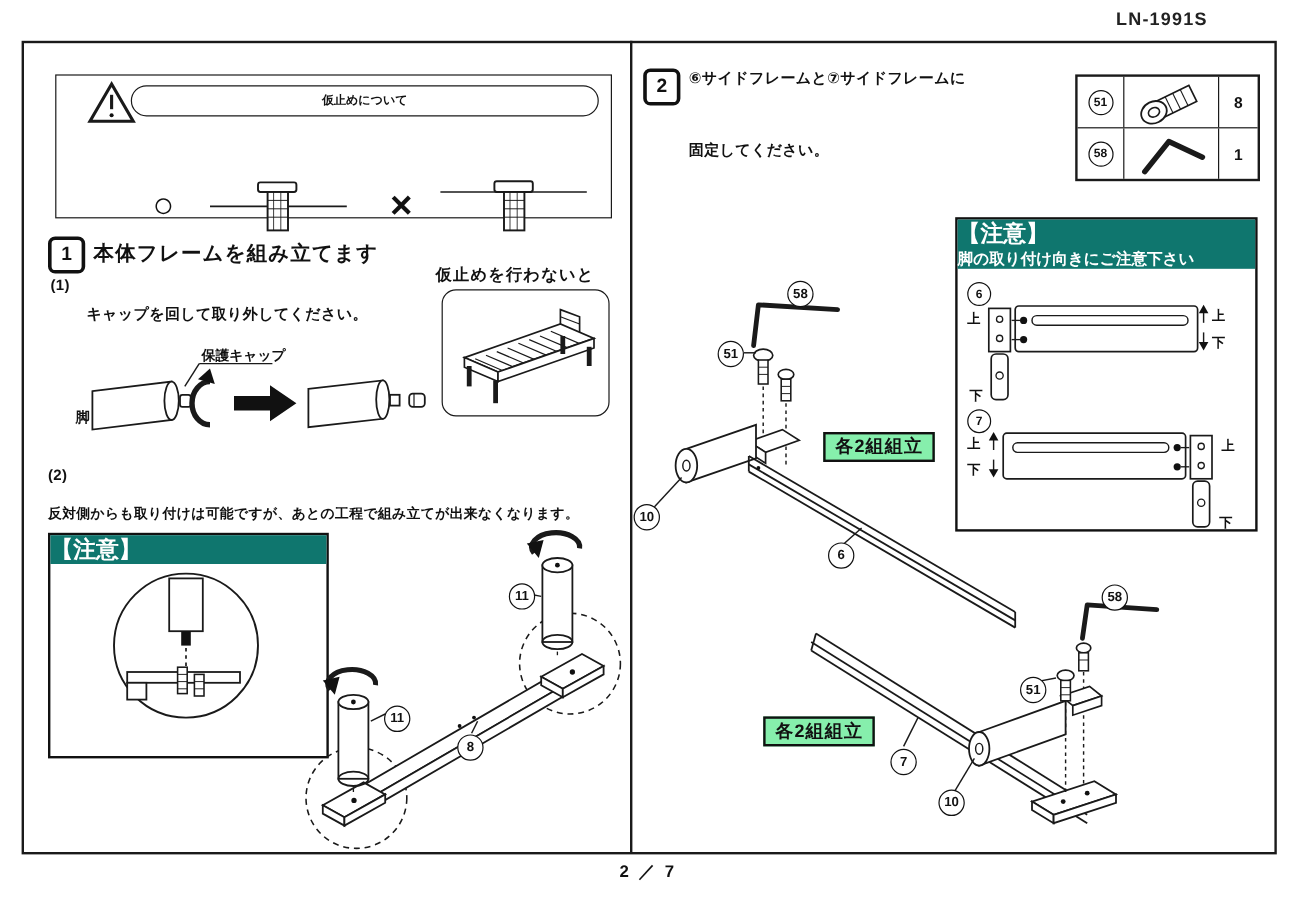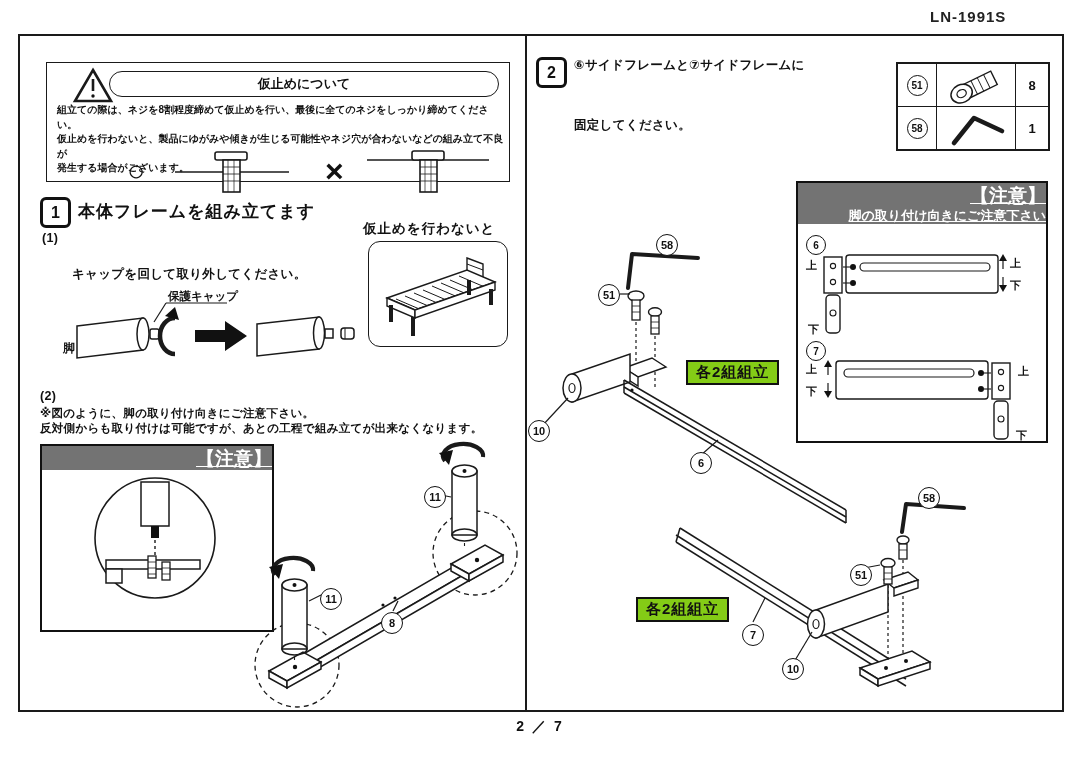--- a/index.html
+++ b/index.html
@@ -8,59 +8,59 @@
   .abs{position:absolute;}
   .border-frame{left:18px;top:34px;width:1042px;height:674px;border:2.5px solid #1a1a1a;}
   .divider{left:525px;top:34px;width:2px;height:676px;background:#1a1a1a;}
   .model{left:930px;top:8px;width:130px;font-size:15px;font-weight:bold;letter-spacing:1px;color:#222;}
   .footer{left:440px;top:718px;width:200px;text-align:center;font-size:14px;font-weight:bold;letter-spacing:2px;}
 
   
   .warnbox{left:46px;top:62px;width:462px;height:118px;border:1.8px solid #1a1a1a;}
   .warn-banner{position:absolute;left:62px;top:8px;right:10px;height:24px;border:1.6px solid #1a1a1a;
                border-radius:13px;display:flex;align-items:center;justify-content:center;
-               font-size:13px;font-weight:bold;}
+               font-size:10px;font-weight:bold;}
   .warn-body{position:absolute;left:10px;top:40px;width:448px;font-size:10px;font-weight:600;line-height:14.5px;}
 
   
   .stepnum{width:25px;height:25px;border:3px solid #111;border-radius:6px;display:flex;
            align-items:center;justify-content:center;font-size:16px;font-weight:bold;background:#fff;}
   .step-title{font-size:17px;font-weight:bold;letter-spacing:1px;}
   .body-txt{font-size:12.5px;font-weight:600;letter-spacing:0.3px;white-space:nowrap;}
   .body-txt.sm{font-size:11.5px;}
 
   
   .process-label{font-size:13.5px;font-weight:bold;letter-spacing:1px;}
   .process-box{left:368px;top:241px;width:138px;height:104px;border:1.6px solid #1a1a1a;border-radius:12px;
                display:flex;align-items:center;justify-content:center;}
 
   
   .caution{border:2px solid #111;background:#fff;}
-  .caution-head{background:#737373;color:#fff;text-align:right;padding-top:2px;text-decoration:underline;}
+  .caution-head{background:#0f766e;color:#fff;text-align:left;padding-top:2px;}
   .caution-title{font-size:19px;font-weight:bold;line-height:22px;}
   .caution-sub{font-size:13px;font-weight:bold;line-height:17px;}
 
   
   .circ{position:absolute;width:20px;height:20px;border:1.7px solid #111;border-radius:50%;
         background:#fff;display:flex;align-items:center;justify-content:center;
         font-size:11px;font-weight:bold;z-index:5;}
   .circ.sm{width:18px;height:18px;font-size:10px;}
   .circ-s{width:19px;height:19px;border:1.6px solid #111;border-radius:50%;background:#fff;
           display:flex;align-items:center;justify-content:center;font-size:10px;font-weight:bold;}
 
   
   .parts{left:896px;top:62px;width:150px;border:2px solid #1a1a1a;}
   .parts-row{display:flex;height:42px;}
   .parts-row + .parts-row{border-top:1.6px solid #1a1a1a;}
   .pc-id{width:38px;display:flex;align-items:center;justify-content:center;}
   .pc-icon{width:78px;border-left:1.4px solid #1a1a1a;border-right:1.4px solid #1a1a1a;
            display:flex;align-items:center;justify-content:center;}
   .pc-qty{flex:1;display:flex;align-items:center;justify-content:center;font-size:13px;font-weight:bold;}
 
-  .notebox{position:absolute;border:2px solid #111;background:#84cc16;padding:1px 8px;
+  .notebox{position:absolute;border:2px solid #111;background:#86efac;padding:1px 8px;
            font-size:15px;font-weight:bold;letter-spacing:1px;z-index:4;}
 
   svg{overflow:visible;}
   svg text{font-family:"Liberation Sans","DejaVu Sans",sans-serif;font-weight:bold;fill:#111;}
   .ln{stroke:#1a1a1a;fill:none;}
   .fw{stroke:#1a1a1a;fill:#fff;}
 </style>
 </head>
 <body>
 
@@ -71,25 +71,20 @@
   <div class="abs divider"></div>
   <div class="abs footer">2 ／ 7</div>
 
   <div class="abs warnbox">
     <svg class="abs" style="left:26px;top:5px;" width="40" height="36" viewBox="0 0 40 36">
       <polygon class="fw" points="20,2 38,33 2,33" stroke-width="2.6"></polygon>
       <line class="ln" x1="20" y1="11" x2="20" y2="23" stroke-width="2.6"></line>
       <circle cx="20" cy="28" r="1.7" fill="#111"></circle>
     </svg>
     <div class="warn-banner">仮止めについて</div>
-    <div class="warn-body">
-      <div>組立ての際は、ネジを8割程度締めて仮止めを行い、最後に全てのネジをしっかり締めてください。</div>
-      <div>仮止めを行わないと、製品にゆがみや傾きが生じる可能性やネジ穴が合わないなどの組み立て不良が</div>
-      <div>発生する場合がございます。</div>
-    </div>
     <svg class="abs" style="left:10px;top:86px;" width="440" height="46" viewBox="0 0 440 46">
       <text x="70" y="32" font-size="30">○</text>
 
       <line class="ln" x1="118" y1="23" x2="232" y2="23" stroke-width="1.4"></line>
       <rect class="fw" x="158" y="3" width="32" height="8" rx="2" stroke-width="1.6"></rect>
       <rect class="fw" x="166" y="11" width="17" height="32" stroke-width="1.6"></rect>
       <line class="ln" x1="166" y1="18" x2="183" y2="18" stroke-width="0.8"></line>
       <line class="ln" x1="166" y1="25" x2="183" y2="25" stroke-width="0.8"></line>
       <line class="ln" x1="166" y1="32" x2="183" y2="32" stroke-width="0.8"></line>
       <line class="ln" x1="171" y1="11" x2="171" y2="43" stroke-width="0.7"></line>
@@ -104,21 +99,21 @@
       <line class="ln" x1="363" y1="32" x2="380" y2="32" stroke-width="0.8"></line>
       <line class="ln" x1="368" y1="11" x2="368" y2="43" stroke-width="0.7"></line>
       <line class="ln" x1="374" y1="11" x2="374" y2="43" stroke-width="0.7"></line>
     </svg>
   </div>
 
   <div class="abs stepnum" style="left:40px;top:197px;">1</div>
   <div class="abs step-title" style="left:78px;top:200px;">本体フレームを組み立てます</div>
 
   <div class="abs body-txt" style="left:42px;top:231px;">(1)</div>
-  <div class="abs body-txt" style="left:72px;top:266px;">キャップを回して取り外してください。</div>
+  <div class="abs body-txt" style="left:72px;top:254px;">キャップを回して取り外してください。</div>
 
   <div class="abs process-label" style="left:363px;top:220px;">仮止めを行わないと</div>
   <div class="abs process-box">
     <svg width="122" height="92" viewBox="0 0 122 92">
       <polygon class="fw" points="90,10 106,16 106,38 90,32" stroke-width="1.4"></polygon>
       <line class="ln" x1="90" y1="16" x2="106" y2="22" stroke-width="1"></line>
       <polygon class="fw" points="10,50 90,22 118,34 38,62" stroke-width="1.4"></polygon>
       <line class="ln" x1="19" y1="51" x2="47" y2="63" stroke-width="1"></line>
       <line class="ln" x1="28" y1="48" x2="56" y2="60" stroke-width="1"></line>
       <line class="ln" x1="37" y1="45" x2="65" y2="57" stroke-width="1"></line>
@@ -152,21 +147,20 @@
     <g>
       <polygon class="fw" points="202,36 264,29 264,61 202,68" stroke-width="1.5"></polygon>
       <ellipse class="fw" cx="264" cy="45" rx="5.5" ry="16" stroke-width="1.5"></ellipse>
       <rect class="fw" x="270" y="41" width="8" height="9" stroke-width="1.5"></rect>
     </g>
     <rect class="fw" x="286" y="40" width="13" height="11" rx="3" stroke-width="1.5"></rect>
     <line class="ln" x1="290" y1="40" x2="290" y2="51" stroke-width="1"></line>
   </svg>
 
   <div class="abs body-txt" style="left:40px;top:389px;">(2)</div>
-  <div class="abs body-txt sm" style="left:40px;top:406px;">※図のように、脚の取り付け向きにご注意下さい。</div>
   <div class="abs body-txt sm" style="left:40px;top:421px;">反対側からも取り付けは可能ですが、あとの工程で組み立てが出来なくなります。</div>
 
   <div class="abs caution" style="left:40px;top:444px;width:230px;height:184px;">
     <div class="caution-head">
       <div class="caution-title">【注意】</div>
     </div>
     <svg width="226" height="136" viewBox="0 0 226 136" style="display:block;margin-top:2px;">
       <circle class="ln" cx="113" cy="66" r="60" stroke-width="1.6"></circle>
       <rect class="fw" x="99" y="10" width="28" height="44" stroke-width="1.5"></rect>
       <rect x="109" y="54" width="8" height="12" fill="#111"></rect>

